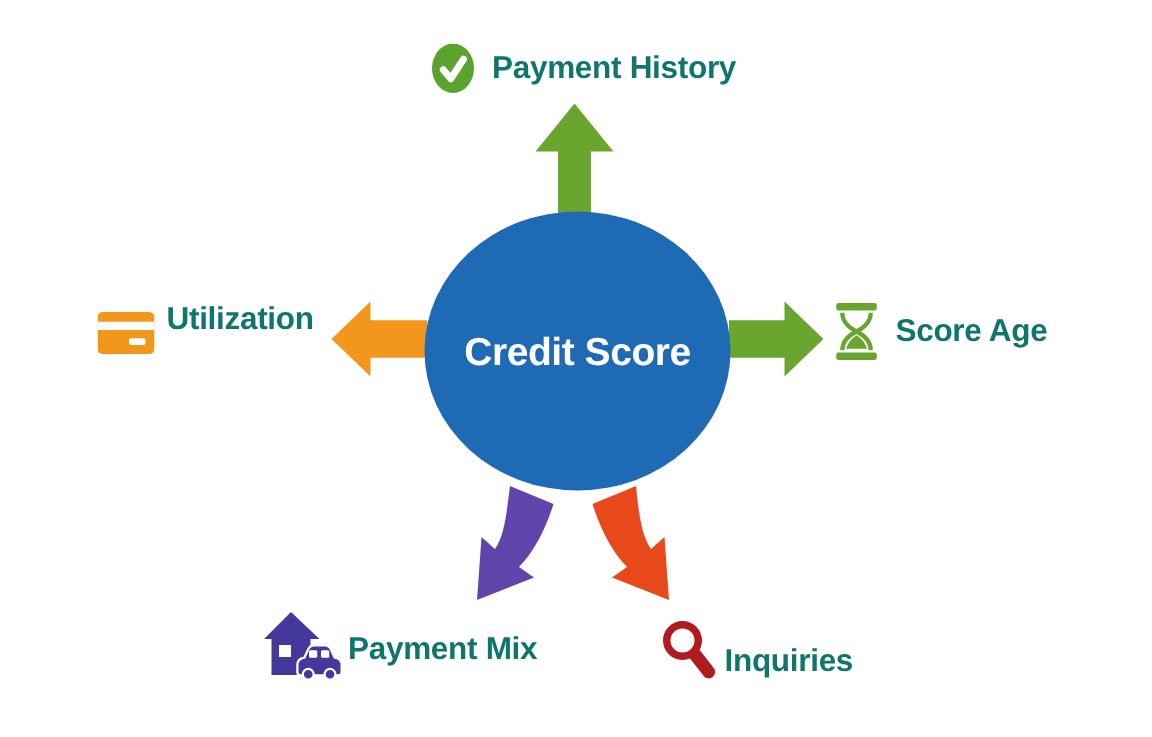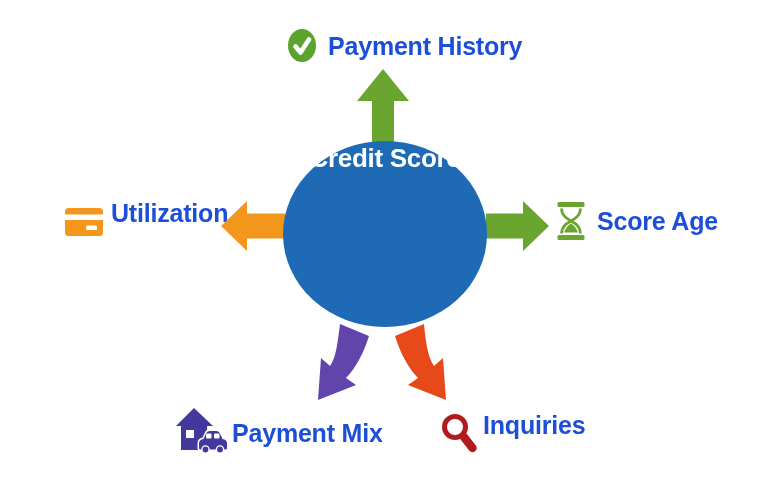--- a/index.html
+++ b/index.html
@@ -6,33 +6,33 @@
   #stage{
     position:relative;
     width:768px;height:491px;
     background:#ffffff;
     overflow:hidden;
     font-family:"Liberation Sans", sans-serif;
   }
   .abs{position:absolute;}
   .factor-label{
     font-weight:700;
-    font-size:25px;
+    font-size:21px;
     line-height:26px;
-    color:#1d4ed8;
+    color:#0f766e;
     letter-spacing:-0.2px;
     white-space:nowrap;
   }
   #center-circle{
     left:283px;top:141px;
     width:204px;height:186px;
     background:#1e6ab4;
     border-radius:50%;
     display:flex;flex-direction:column;
-    align-items:center;justify-content:flex-start;
+    align-items:center;justify-content:center;
     z-index:3;
   }
   .center-line{
     color:#ffffff;
     font-weight:700;
     font-size:26px;
     line-height:35px;
     letter-spacing:-0.3px;
     text-align:center;
     white-space:nowrap;
@@ -108,16 +108,16 @@
   </div>
 
   <div>
     <svg class="abs arrow" style="left:394px;top:324px;" width="60" height="82" viewBox="0 0 60 82">
       <path d="M30,0 L1,12 C6,28 14,44 24,54 L14,61 L52,76 L49,34 L40,42 C33,32 31.5,14 30,0 Z" fill="#e8491b"></path>
     </svg>
     <svg class="abs icon" style="left:438px;top:412px;" width="40" height="42" viewBox="0 0 40 42">
       <circle cx="17" cy="15" r="10.5" fill="none" stroke="#b11b1f" stroke-width="5"></circle>
       <line x1="25.5" y1="24.5" x2="34.5" y2="36" stroke="#b11b1f" stroke-width="8.5" stroke-linecap="round"></line>
     </svg>
-    <div class="abs factor-label" style="left:483px;top:412px;">Inquiries</div>
+    <div class="abs factor-label" style="left:483px;top:428px;">Inquiries</div>
   </div>
 
 </div>
 
 </body></html>

